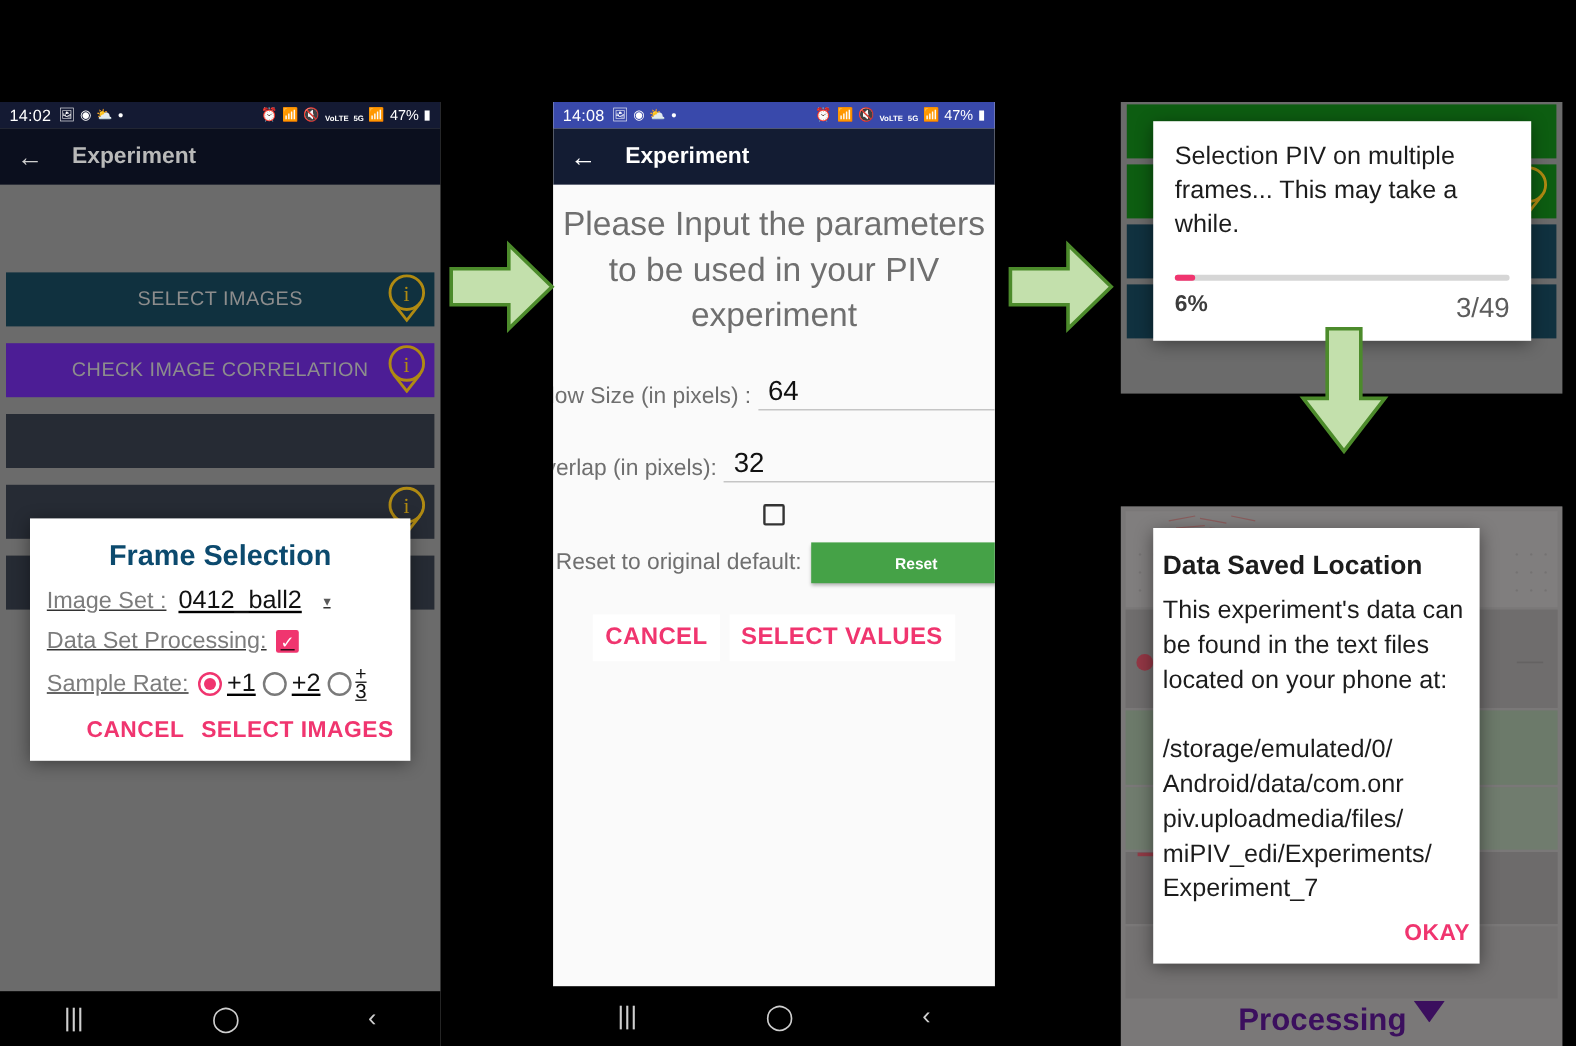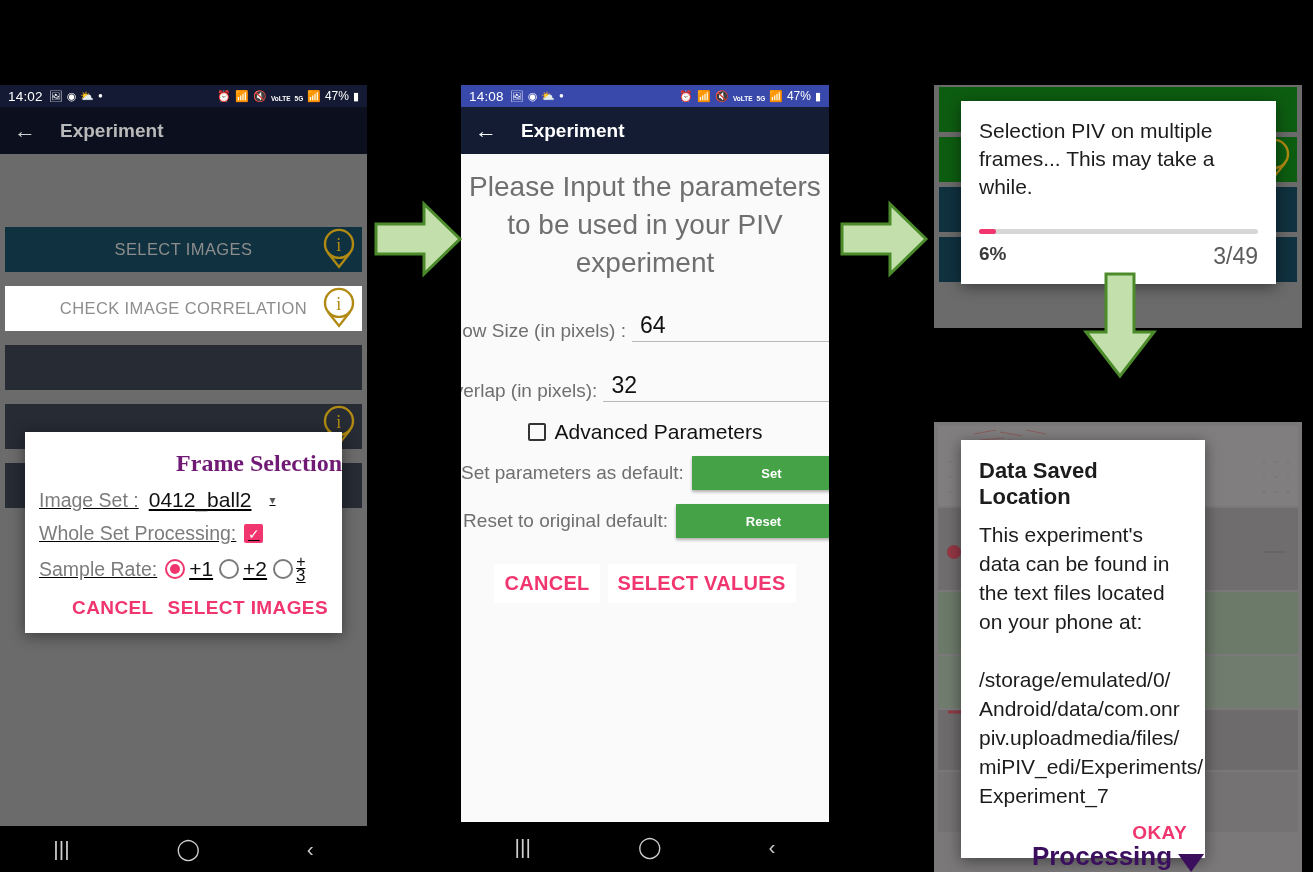--- a/index.html
+++ b/index.html
@@ -53,23 +53,22 @@
   .infopin {
     position: absolute; right: 4px; top: 50%; transform: translateY(-55%);
     width: 38px; height: 42px;
   }
 
   
   .dialog { position: absolute; background: #fff; box-shadow: 0 3px 14px rgba(0,0,0,.45); }
 
   #fsDialog { left: 25px; top: 347px; width: 317px; }
   #fsDialog .dtitle {
-    font-size: 24px; font-weight: bold; color: #701a75; text-align: right;
+    font-size: 24px; font-weight: bold; color: #0c4a6e; text-align: center;
     padding: 18px 0 6px;
-    font-family: Liberation Serif, serif;
   }
   .fsrow { display: flex; align-items: center; padding: 5px 14px; text-decoration: underline; }
   .fslabel { color: #7c7c7c; font-size: 19.5px; }
   .fsvalue { color: #111; font-size: 21px; margin-left: 10px; font-weight: 500; }
   .caret { color: #5b5b5b; font-size: 12px; margin-left: 18px; }
   .cbox {
     width: 19px; height: 19px; background: #f0356f; border-radius: 2px;
     display: inline-flex; align-items: center; justify-content: center;
     color: #fff; font-size: 14px; margin-left: 8px; line-height: 1;
   }
@@ -122,27 +121,27 @@
   .progtext { font-size: 21px; color: #1c1c1c; line-height: 28px; }
   .progbar { margin-top: 28px; height: 5px; background: #d6d6d6; border-radius: 3px; position: relative; }
   .progbar > i { position: absolute; left: 0; top: 0; bottom: 0; background: #f0356f; border-radius: 3px; }
   .progmeta { display: flex; justify-content: space-between; margin-top: 9px; }
   .progpct { font-size: 19px; font-weight: bold; color: #3c3c3c; }
   .progcnt { font-size: 23px; color: #5c5c5c; }
 
   
   #panel4 { left: 934px; top: 422px; width: 368px; height: 450px; background: #7a7878; }
   #p4bg { position: absolute; inset: 0; }
-  #savedDialog { left: 27px; top: 18px; width: 244px; padding: 18px 18px 10px; }
+  #savedDialog { left: 27px; top: 18px; width: 272px; padding: 18px 8px 10px; }
   .savetitle { font-size: 22px; font-weight: bold; color: #1c1c1c; }
   .savebody { font-size: 21px; color: #1c1c1c; line-height: 29px; margin-top: 10px; white-space: pre-wrap; }
   .saveact { display: flex; justify-content: flex-end; padding-top: 12px; padding-bottom: 4px; align-items: flex-end; }
   .saveact span { color: #f0356f; font-size: 19px; font-weight: bold; letter-spacing: .4px; }
   .procfoot { position: absolute; left: 0; right: 0; bottom: 0; height: 38px;
-              display: flex; align-items: flex-end; justify-content: center;
+              display: flex; align-items: flex-start; justify-content: center;
               color: #3b0f5e; font-size: 26px; font-weight: bold; }
 
   
   .arrow { position: absolute; }
 </style>
 </head>
 <body>
 
 <div id="stage">
 
@@ -184,21 +183,21 @@
         <span>SELECT IMAGES</span>
         <span class="infopin">
           <svg viewBox="0 0 38 42" width="38" height="42">
             <circle cx="19" cy="17" r="14" fill="none" stroke="#b08a12" stroke-width="2.4"></circle>
             <path d="M8 26 L19 40 L30 26" fill="none" stroke="#b08a12" stroke-width="2.4"></path>
             <text x="19" y="24" font-size="18" text-anchor="middle" fill="#b08a12" font-family="Liberation Serif, serif">i</text>
           </svg>
         </span>
       </div>
 
-      <div class="p1btn" style="top:132px; background:#ffffff;">
+      <div class="p1btn" style="top:132px; background:#4c1d95;">
         <span>CHECK IMAGE CORRELATION</span>
         <span class="infopin">
           <svg viewBox="0 0 38 42" width="38" height="42">
             <circle cx="19" cy="17" r="14" fill="none" stroke="#b08a12" stroke-width="2.4"></circle>
             <path d="M8 26 L19 40 L30 26" fill="none" stroke="#b08a12" stroke-width="2.4"></path>
             <text x="19" y="24" font-size="18" text-anchor="middle" fill="#b08a12" font-family="Liberation Serif, serif">i</text>
           </svg>
         </span>
       </div>
 
@@ -218,21 +217,21 @@
     <div class="dialog" id="fsDialog">
       <div class="dtitle">Frame Selection</div>
 
       <div class="fsrow">
         <span class="fslabel">Image Set :</span>
         <span class="fsvalue">0412_ball2</span>
         <span class="caret">▾</span>
       </div>
 
       <div class="fsrow">
-        <span class="fslabel">Whole Set Processing:</span>
+        <span class="fslabel">Data Set Processing:</span>
         <span class="cbox">✓</span>
       </div>
 
       <div class="fsrow" style="padding-bottom:2px;">
         <span class="fslabel">Sample Rate:</span>
         <span style="display:flex;align-items:center;margin-left:8px;">
           <span class="radio on"></span>
           <span class="rlabel">+1</span>
           <span class="radio"></span>
           <span class="rlabel">+2</span>
@@ -296,27 +295,22 @@
         <span class="p2fval">64</span>
       </div>
 
       <div class="p2field" style="margin-top:30px;margin-left:-22px;">
         <span class="p2flabel">Overlap (in pixels):</span>
         <span class="p2fval">32</span>
       </div>
 
       <div class="p2check">
         <span class="sqbox"></span>
-        <span>Advanced Parameters</span>
-      </div>
-
-      <div class="p2grow" style="margin-right:-22px;">
-        <span class="p2glabel">Set parameters as default:</span>
-        <span class="greenbtn">Set</span>
-      </div>
+      </div>
+
 
       <div class="p2grow" style="margin-right:-22px;margin-top:14px;">
         <span class="p2glabel">Reset to original default:</span>
         <span class="greenbtn">Reset</span>
       </div>
 
       <div class="p2actions">
         <span class="p2act">CANCEL</span>
         <span class="p2act">SELECT VALUES</span>
       </div>

